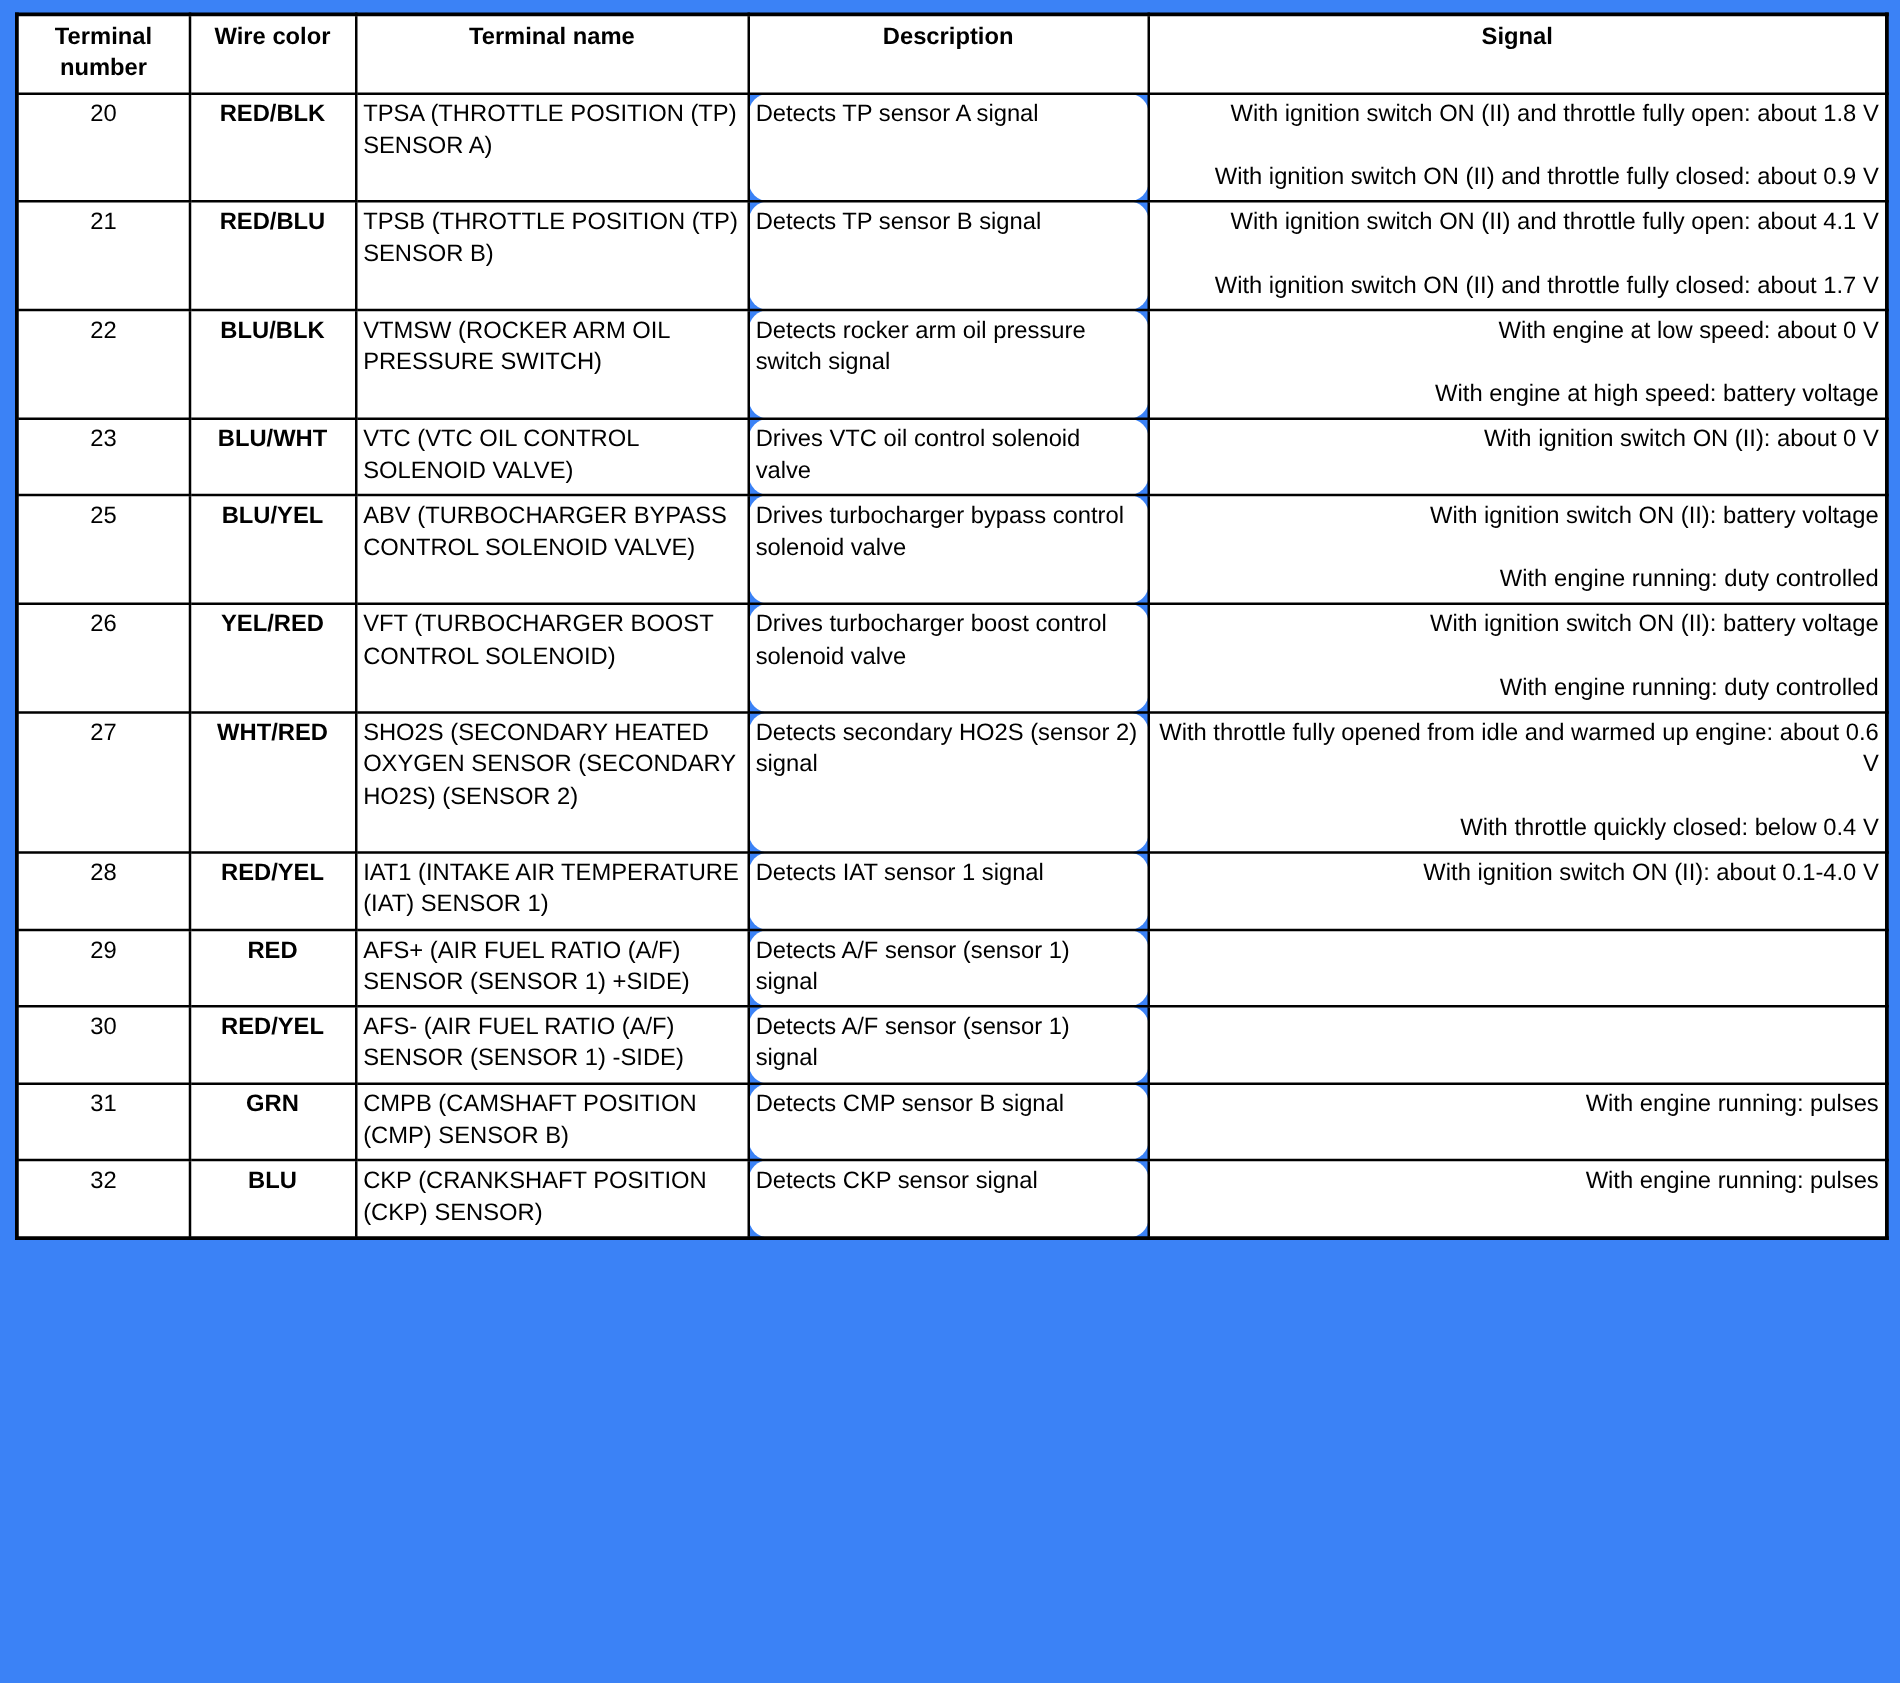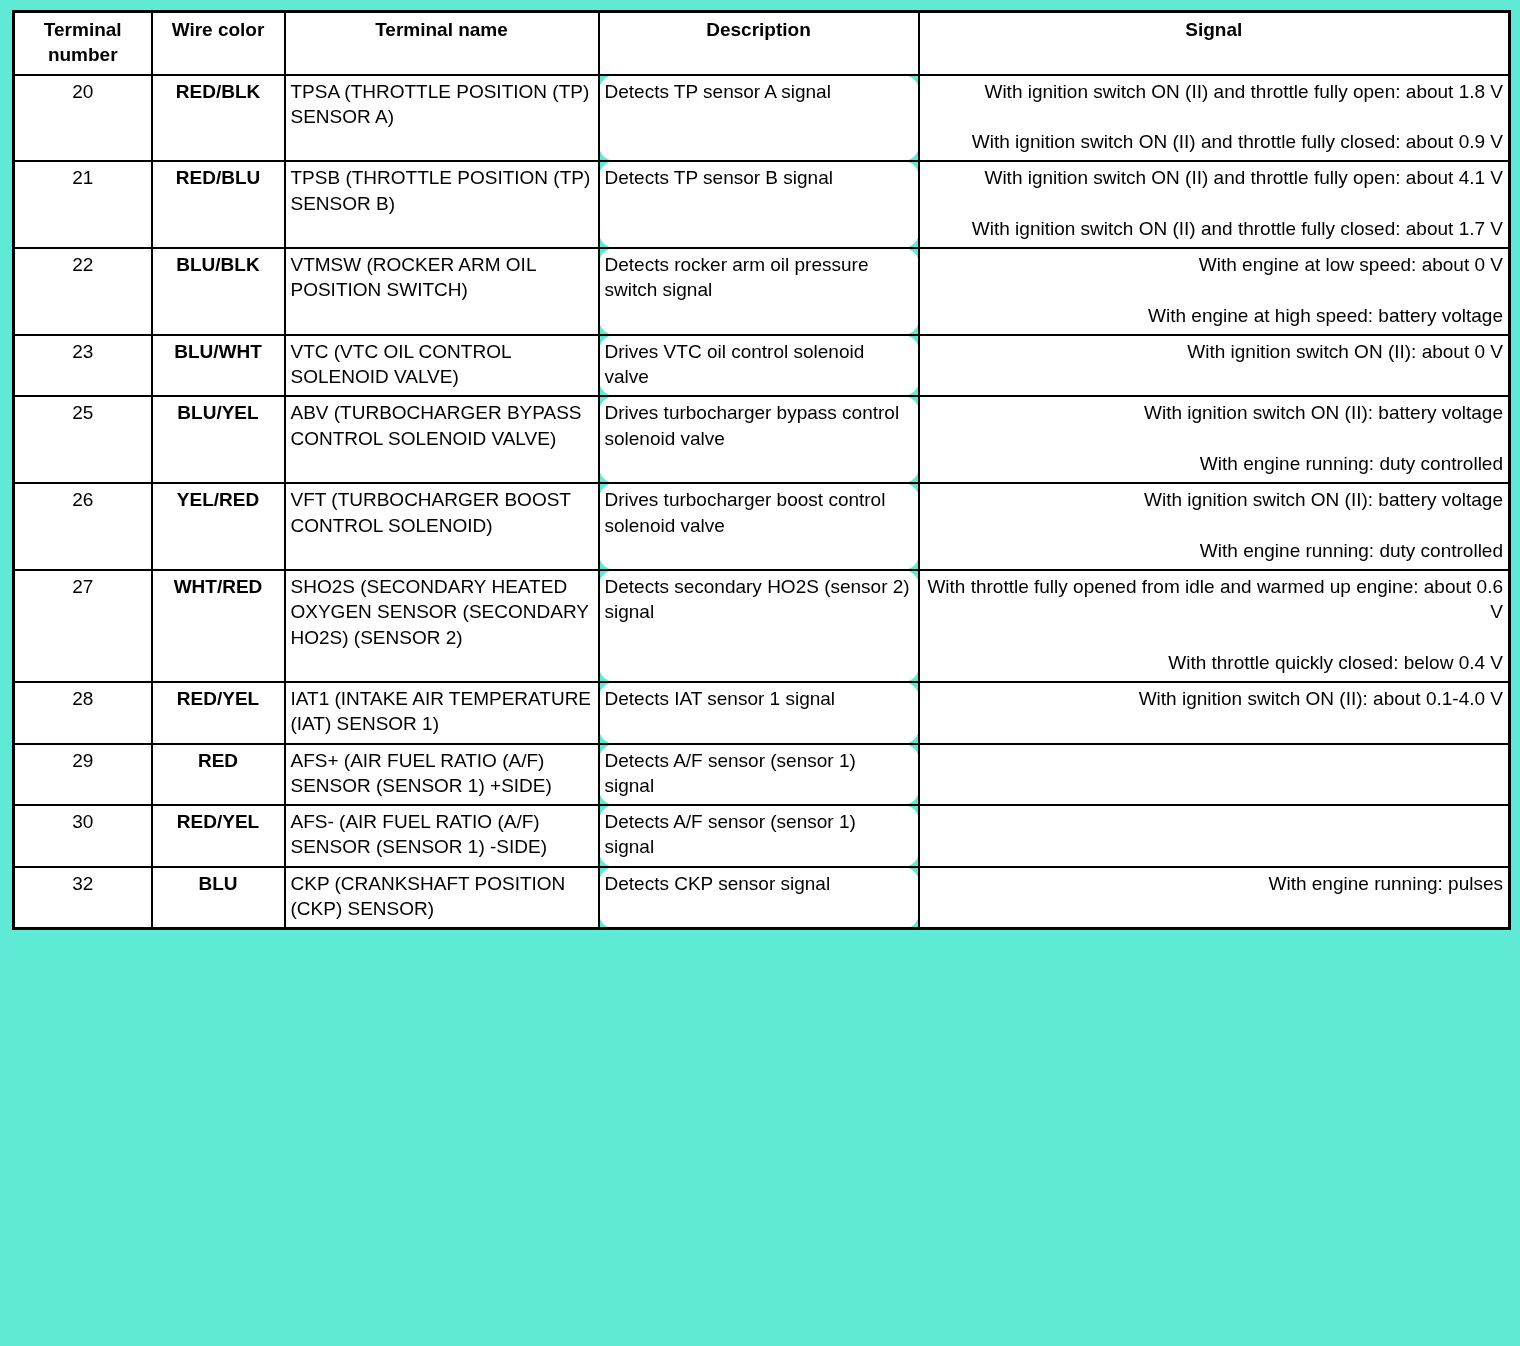--- a/index.html
+++ b/index.html
@@ -7,21 +7,21 @@
     padding: 0;
     background: #ffffff;
     font-family: "Liberation Sans", sans-serif;
     color: #000000;
   }
   .page {
     width: 1520px;
     min-height: 1346px;
     box-sizing: border-box;
     padding: 10px 12px;
-    background: #5eead4;
+    background: #3b82f6;
   }
   table.terminal-table {
     border-collapse: collapse;
     table-layout: fixed;
     width: 1496px;
     border: 3px solid #000000;
   }
   .terminal-table th,
   .terminal-table td {
     border: 2px solid #000000;
@@ -80,21 +80,21 @@
           <td class="col-wire">RED/BLU</td>
           <td class="col-name">TPSB (THROTTLE POSITION (TP) SENSOR B)</td>
           <td class="col-desc">Detects TP sensor B signal</td>
           <td class="col-signal">With ignition switch ON (II) and throttle fully open: about 4.1 V
 
 With ignition switch ON (II) and throttle fully closed: about 1.7 V</td>
         </tr>
         <tr>
           <td class="col-terminal">22</td>
           <td class="col-wire">BLU/BLK</td>
-          <td class="col-name">VTMSW (ROCKER ARM OIL POSITION SWITCH)</td>
+          <td class="col-name">VTMSW (ROCKER ARM OIL PRESSURE SWITCH)</td>
           <td class="col-desc">Detects rocker arm oil pressure switch signal</td>
           <td class="col-signal">With engine at low speed: about 0 V
 
 With engine at high speed: battery voltage</td>
         </tr>
         <tr>
           <td class="col-terminal">23</td>
           <td class="col-wire">BLU/WHT</td>
           <td class="col-name">VTC (VTC OIL CONTROL SOLENOID VALVE)</td>
           <td class="col-desc">Drives VTC oil control solenoid valve</td>
@@ -142,20 +142,27 @@
           <td class="col-signal"></td>
         </tr>
         <tr>
           <td class="col-terminal">30</td>
           <td class="col-wire">RED/YEL</td>
           <td class="col-name">AFS- (AIR FUEL RATIO (A/F)   SENSOR (SENSOR 1) -SIDE)</td>
           <td class="col-desc">Detects A/F sensor (sensor 1)   signal</td>
           <td class="col-signal"></td>
         </tr>
         <tr>
+          <td class="col-terminal">31</td>
+          <td class="col-wire">GRN</td>
+          <td class="col-name">CMPB (CAMSHAFT POSITION (CMP) SENSOR B)</td>
+          <td class="col-desc">Detects CMP sensor B signal</td>
+          <td class="col-signal">With engine running: pulses</td>
+        </tr>
+        <tr>
           <td class="col-terminal">32</td>
           <td class="col-wire">BLU</td>
           <td class="col-name">CKP (CRANKSHAFT POSITION (CKP) SENSOR)</td>
           <td class="col-desc">Detects CKP sensor signal</td>
           <td class="col-signal">With engine running: pulses</td>
         </tr>
       </tbody>
   </table>
 </div>
 

